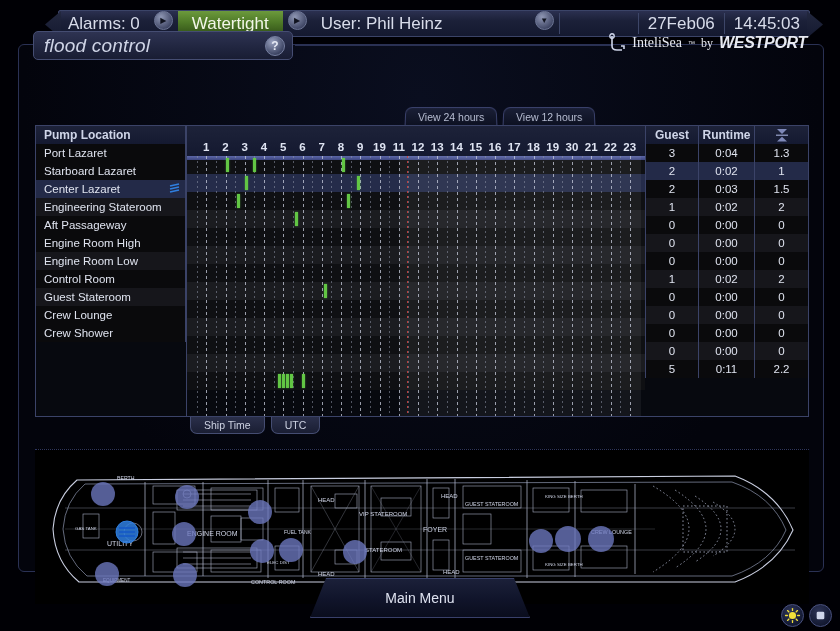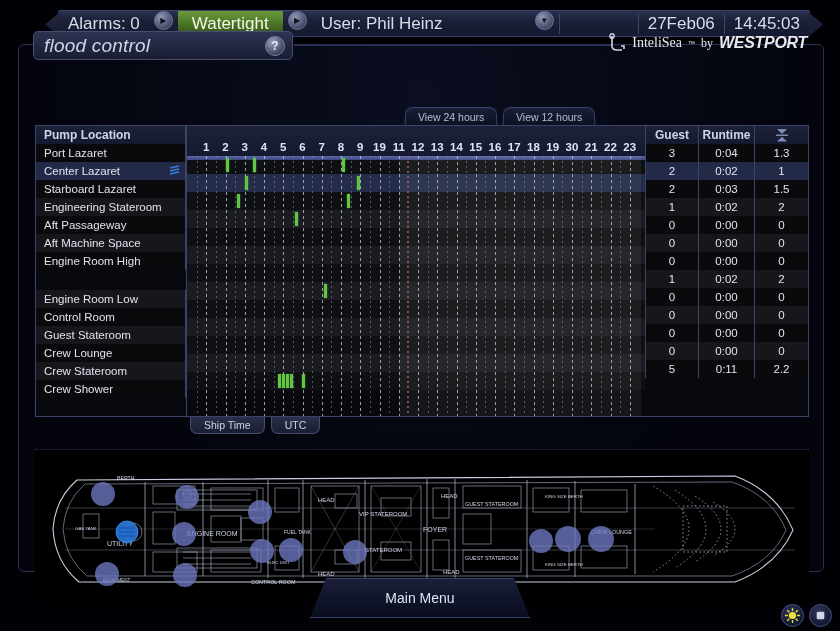--- a/index.html
+++ b/index.html
@@ -316,59 +316,53 @@
       <div class="grid">
 
         <div class="colnames">
           <div class="hdr left">
             <span>Pump Location</span>
           </div>
           <div id="loc-cells">
               <div class="cell left row-even" style="position: relative;">
                 <span>Port Lazaret</span>
               </div>
+              <div class="cell left row-even" style="position: relative;">
+                <span>Starboard Lazaret</span>
+              </div>
               <div class="cell left row-sel" style="position: relative;">
                 <span>Center Lazaret</span>
                 <svg class="selicon" viewBox="0 0 12 14">
                   <g stroke="#2f7fe0" stroke-width="1.6">
                     <line x1="1" y1="4" x2="10" y2="2"></line>
                     <line x1="1" y1="7" x2="10" y2="5"></line>
                     <line x1="1" y1="10" x2="10" y2="8"></line>
                   </g>
                 </svg>
               </div>
-              <div class="cell left row-even" style="position: relative;">
-                <span>Starboard Lazaret</span>
-              </div>
               <div class="cell left row-odd" style="position: relative;">
                 <span>Engineering Stateroom</span>
               </div>
               <div class="cell left row-even" style="position: relative;">
                 <span>Aft Passageway</span>
               </div>
-              <div class="cell left row-odd" style="position: relative;">
-                <span>Aft Machine Space</span>
-              </div>
               <div class="cell left row-even" style="position: relative;">
                 <span>Engine Room High</span>
               </div>
-              <div class="cell left row-odd" style="position: relative; margin-top: 20px;">
+              <div class="cell left row-odd" style="position: relative;">
                 <span>Engine Room Low</span>
               </div>
               <div class="cell left row-even" style="position: relative;">
                 <span>Control Room</span>
               </div>
               <div class="cell left row-odd" style="position: relative;">
                 <span>Guest Stateroom</span>
               </div>
               <div class="cell left row-even" style="position: relative;">
                 <span>Crew Lounge</span>
-              </div>
-              <div class="cell left row-odd" style="position: relative;">
-                <span>Crew Stateroom</span>
               </div>
               <div class="cell left row-even" style="position: relative;">
                 <span>Crew Shower</span>
               </div>
             </div>
         </div>
 
         <div class="chart">
           <div class="chart-hdr">
             <div id="hour-labels">

